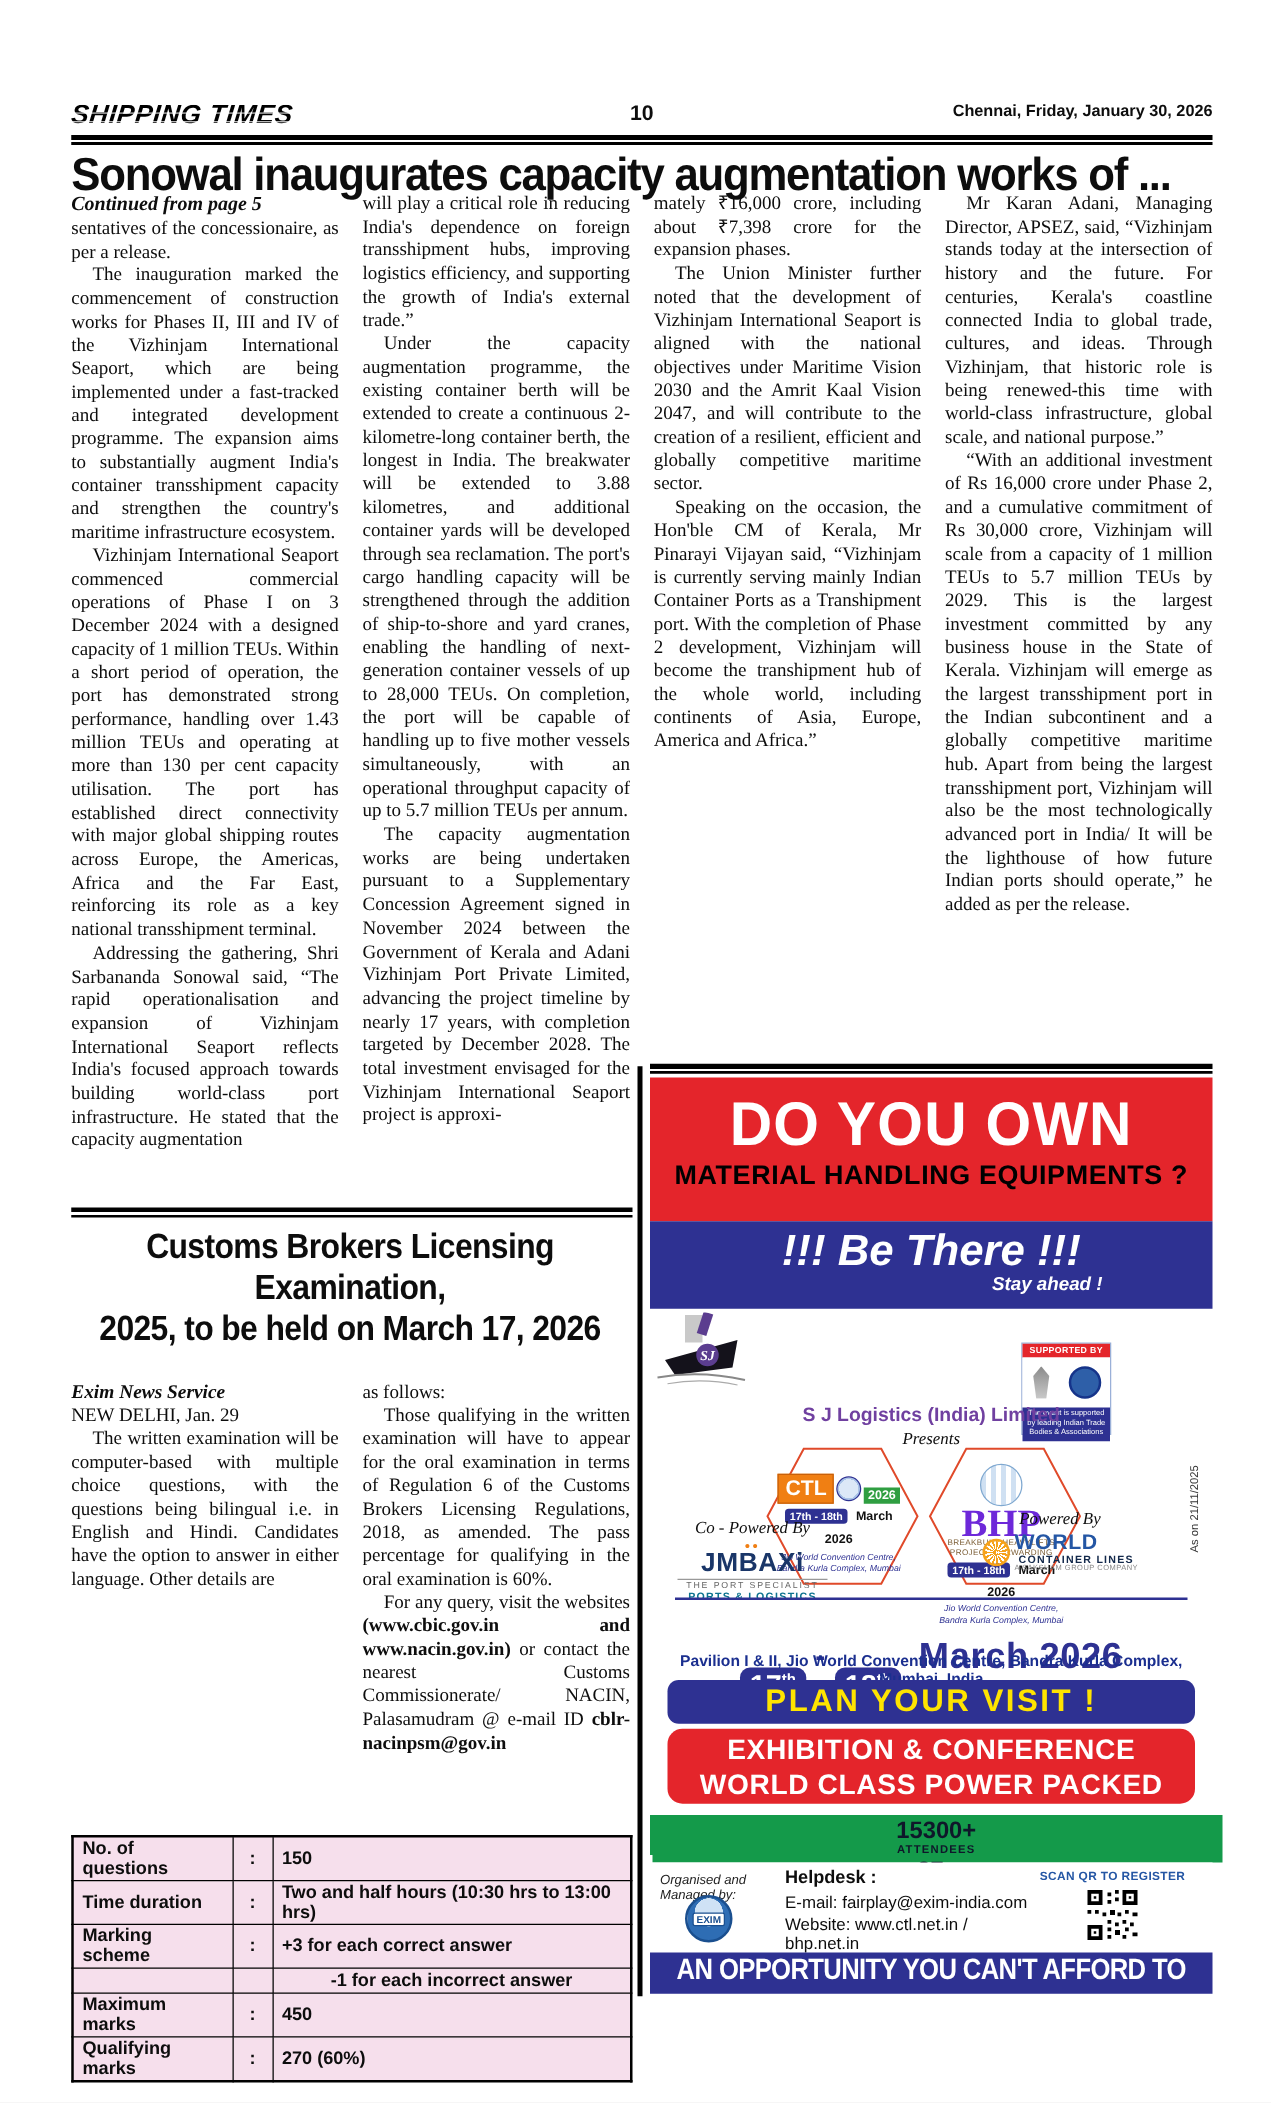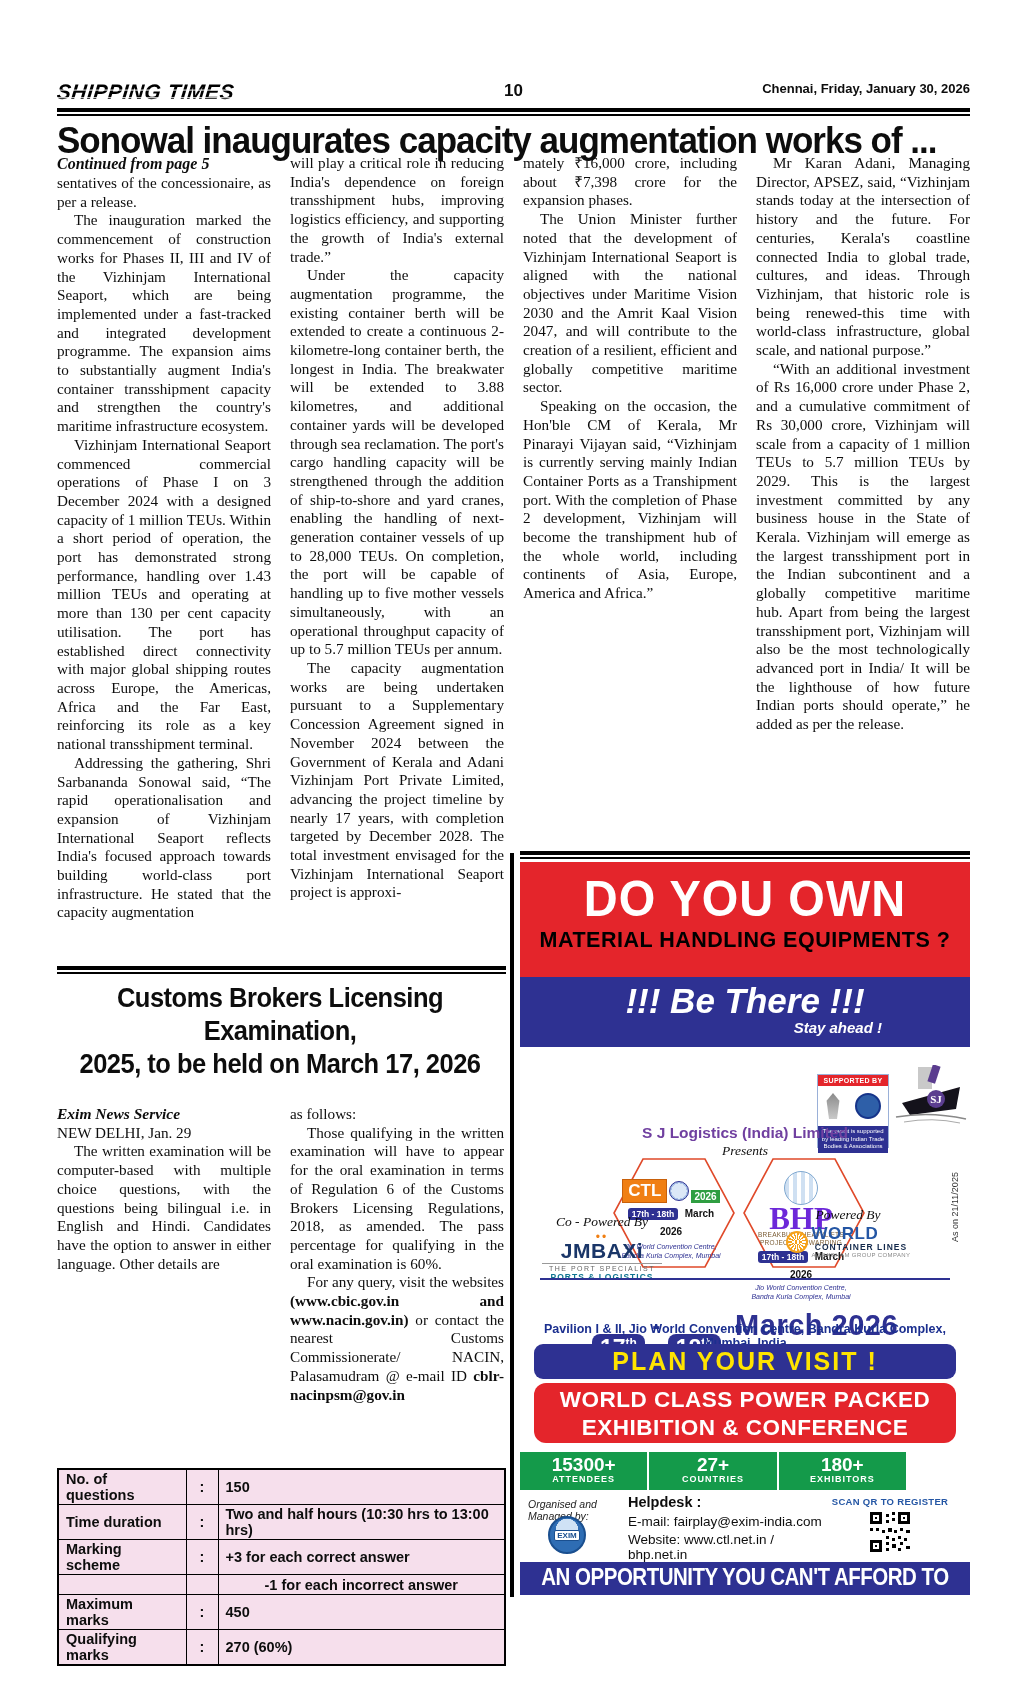--- a/index.html
+++ b/index.html
@@ -65,21 +65,21 @@
   .ad-red .l2 { color:#000000; font-weight:bold; font-size:21.5px; letter-spacing:.5px; margin-top:2px; }
   .ad-blue { position:absolute; left:0; top:115px; width:450px; height:70px; background:#2e3192; }
   .ad-blue .bethere { color:#fff; font-weight:bold; font-style:italic; font-size:35px; text-align:center; padding-top:4px; }
   .ad-blue .stay { color:#fff; font-weight:bold; font-style:italic; font-size:15px; text-align:right; padding-right:88px; margin-top:-2px; }
   .badge { position:absolute; left:297px; top:212px; width:72px; height:74px; border:1px solid #9ab0d8; font-size:0; }
   .badge .bt { background:#e4252b; color:#fff; font-weight:bold; font-size:7px; text-align:center; height:11px; line-height:11px; letter-spacing:.3px; }
   .badge .emb { height:40px; background:#fff; display:flex; align-items:center; justify-content:space-around; }
   .badge .emb .e1 { width:16px; height:26px; background:linear-gradient(#8a8a8a,#c9c9c9); clip-path:polygon(50% 0,90% 30%,75% 100%,25% 100%,10% 30%); }
   .badge .emb .e2 { width:26px; height:26px; border-radius:50%; background:#2e5fa8; border:2px solid #16348a; }
   .badge .bc { background:#2e3192; color:#fff; font-size:6px; line-height:7.5px; text-align:center; padding:2px 1px; }
-  .shipwrap { position:absolute; left:0; top:203px; width:450px; text-align:right; }
+  .shipwrap { position:absolute; left:0; top:188px; width:450px; text-align:left;font-style:italic; }
   .sjname { position:absolute; left:0; top:262px; width:450px; text-align:center; color:#7040a0; font-weight:bold; font-size:15.5px; }
   .presents { position:absolute; left:0; top:281px; width:450px; text-align:center; font-family:"Liberation Serif",serif; font-style:italic; font-size:13.5px; }
   .hex { position:absolute; width:124px; height:112px; }
   .hex svg { position:absolute; left:0; top:0; }
   .hex .inner { position:absolute; left:7px; top:8px; width:104px; height:96px; text-align:center; }
   .hex1 { left:92px; top:295px; }
   .hex2 { left:222px; top:295px; }
   .ctlrow { display:flex; justify-content:center; align-items:center; gap:2px; margin-top:14px; }
   .ctlbox { background:#f07f13; color:#fff; font-weight:bold; font-size:17px; padding:1px 5px; border:1px solid #c8600a; }
   .ctl2026 { background:#2f9e41; color:#fff; font-weight:bold; font-size:10px; padding:1px 3px; align-self:flex-end; }
@@ -118,22 +118,22 @@
   .daterow .dash { color:#2e3192; font-weight:bold; font-size:24px; vertical-align:middle; margin:0 3px; }
   .daterow .mon { color:#2e3192; font-weight:bold; font-size:29px; vertical-align:middle; margin-left:10px; letter-spacing:.5px; }
   .daterow sup { font-size:12px; }
   .venue { position:absolute; left:0; top:460px; width:450px; text-align:center;
     color:#1b2f8f; font-weight:bold; font-size:12.5px; }
   .planband { position:absolute; left:14px; top:482px; width:422px; height:35px; background:#2e3192;
     border-radius:9px; text-align:center; }
   .planband span { color:#ffe400; font-weight:bold; font-size:25px; letter-spacing:2px; line-height:35px; }
   .redband { position:absolute; left:14px; top:521px; width:422px; height:60px; background:#e4252b;
     border-radius:12px; text-align:center; color:#fff; font-weight:bold; font-size:22.5px; line-height:28px; padding-top:3px; letter-spacing:.5px; }
-  .greenband { position:absolute; left:0; top:590px; width:386px; height:38px; background:#149a4a;
-    display:flex; color:#ffffff; text-align:center; }
+  .greenband { position:absolute; left:0; top:590px; width:458px; height:38px; background:#149a4a;
+    display:flex; color:#0f172a; text-align:center;flex-direction:column; }
   .greenband .cell { flex:1; padding-top:3px; }
   .greenband .cell + .cell { border-left:2px solid #fff; }
   .greenband .v { font-weight:bold; font-size:19px; line-height:19px; }
   .greenband .l { font-weight:bold; font-size:9px; letter-spacing:1px; }
   .adfoot { position:absolute; left:0; top:628px; width:450px; height:72px; background:#fff; }
   .orgby { position:absolute; left:8px; top:8px; width:100px; font-style:italic; font-size:10.5px; color:#222; }
   .eximlogo { position:absolute; left:28px; top:26px; width:38px; height:38px; border-radius:50%;
      background:radial-gradient(circle at 50% 35%, #cfe2f5 0 40%, #2e6db4 41% 100%); border:2px solid #1a4f8f;
      text-align:center; }
   .eximlogo span { display:inline-block; margin-top:12px; background:#fff; color:#1a4f8f; font-weight:bold; font-size:8px; padding:0 2px; border:1px solid #1a4f8f; border-radius:2px; }
@@ -334,22 +334,22 @@
       <span class="dash">-</span>
       <span class="db"><span>18</span><sup>th</sup></span>
       <span class="mon">March 2026</span>
     </div>
     <div class="venue">Pavilion I &amp; II, Jio World Convention Centre, Bandra Kurla Complex, Mumbai, India</div>
 
     <div class="planband">
       <span>PLAN YOUR VISIT !</span>
     </div>
     <div class="redband">
+      <div>EXHIBITION &amp; CONFERENCE</div>
       <div>WORLD CLASS POWER PACKED</div>
-      <div>EXHIBITION &amp; CONFERENCE</div>
     </div>
 
     <div class="greenband">
       <div class="cell">
         <div class="v">15300+</div>
         <div class="l">ATTENDEES</div>
       </div>
       <div class="cell">
         <div class="v">27+</div>
         <div class="l">COUNTRIES</div>

